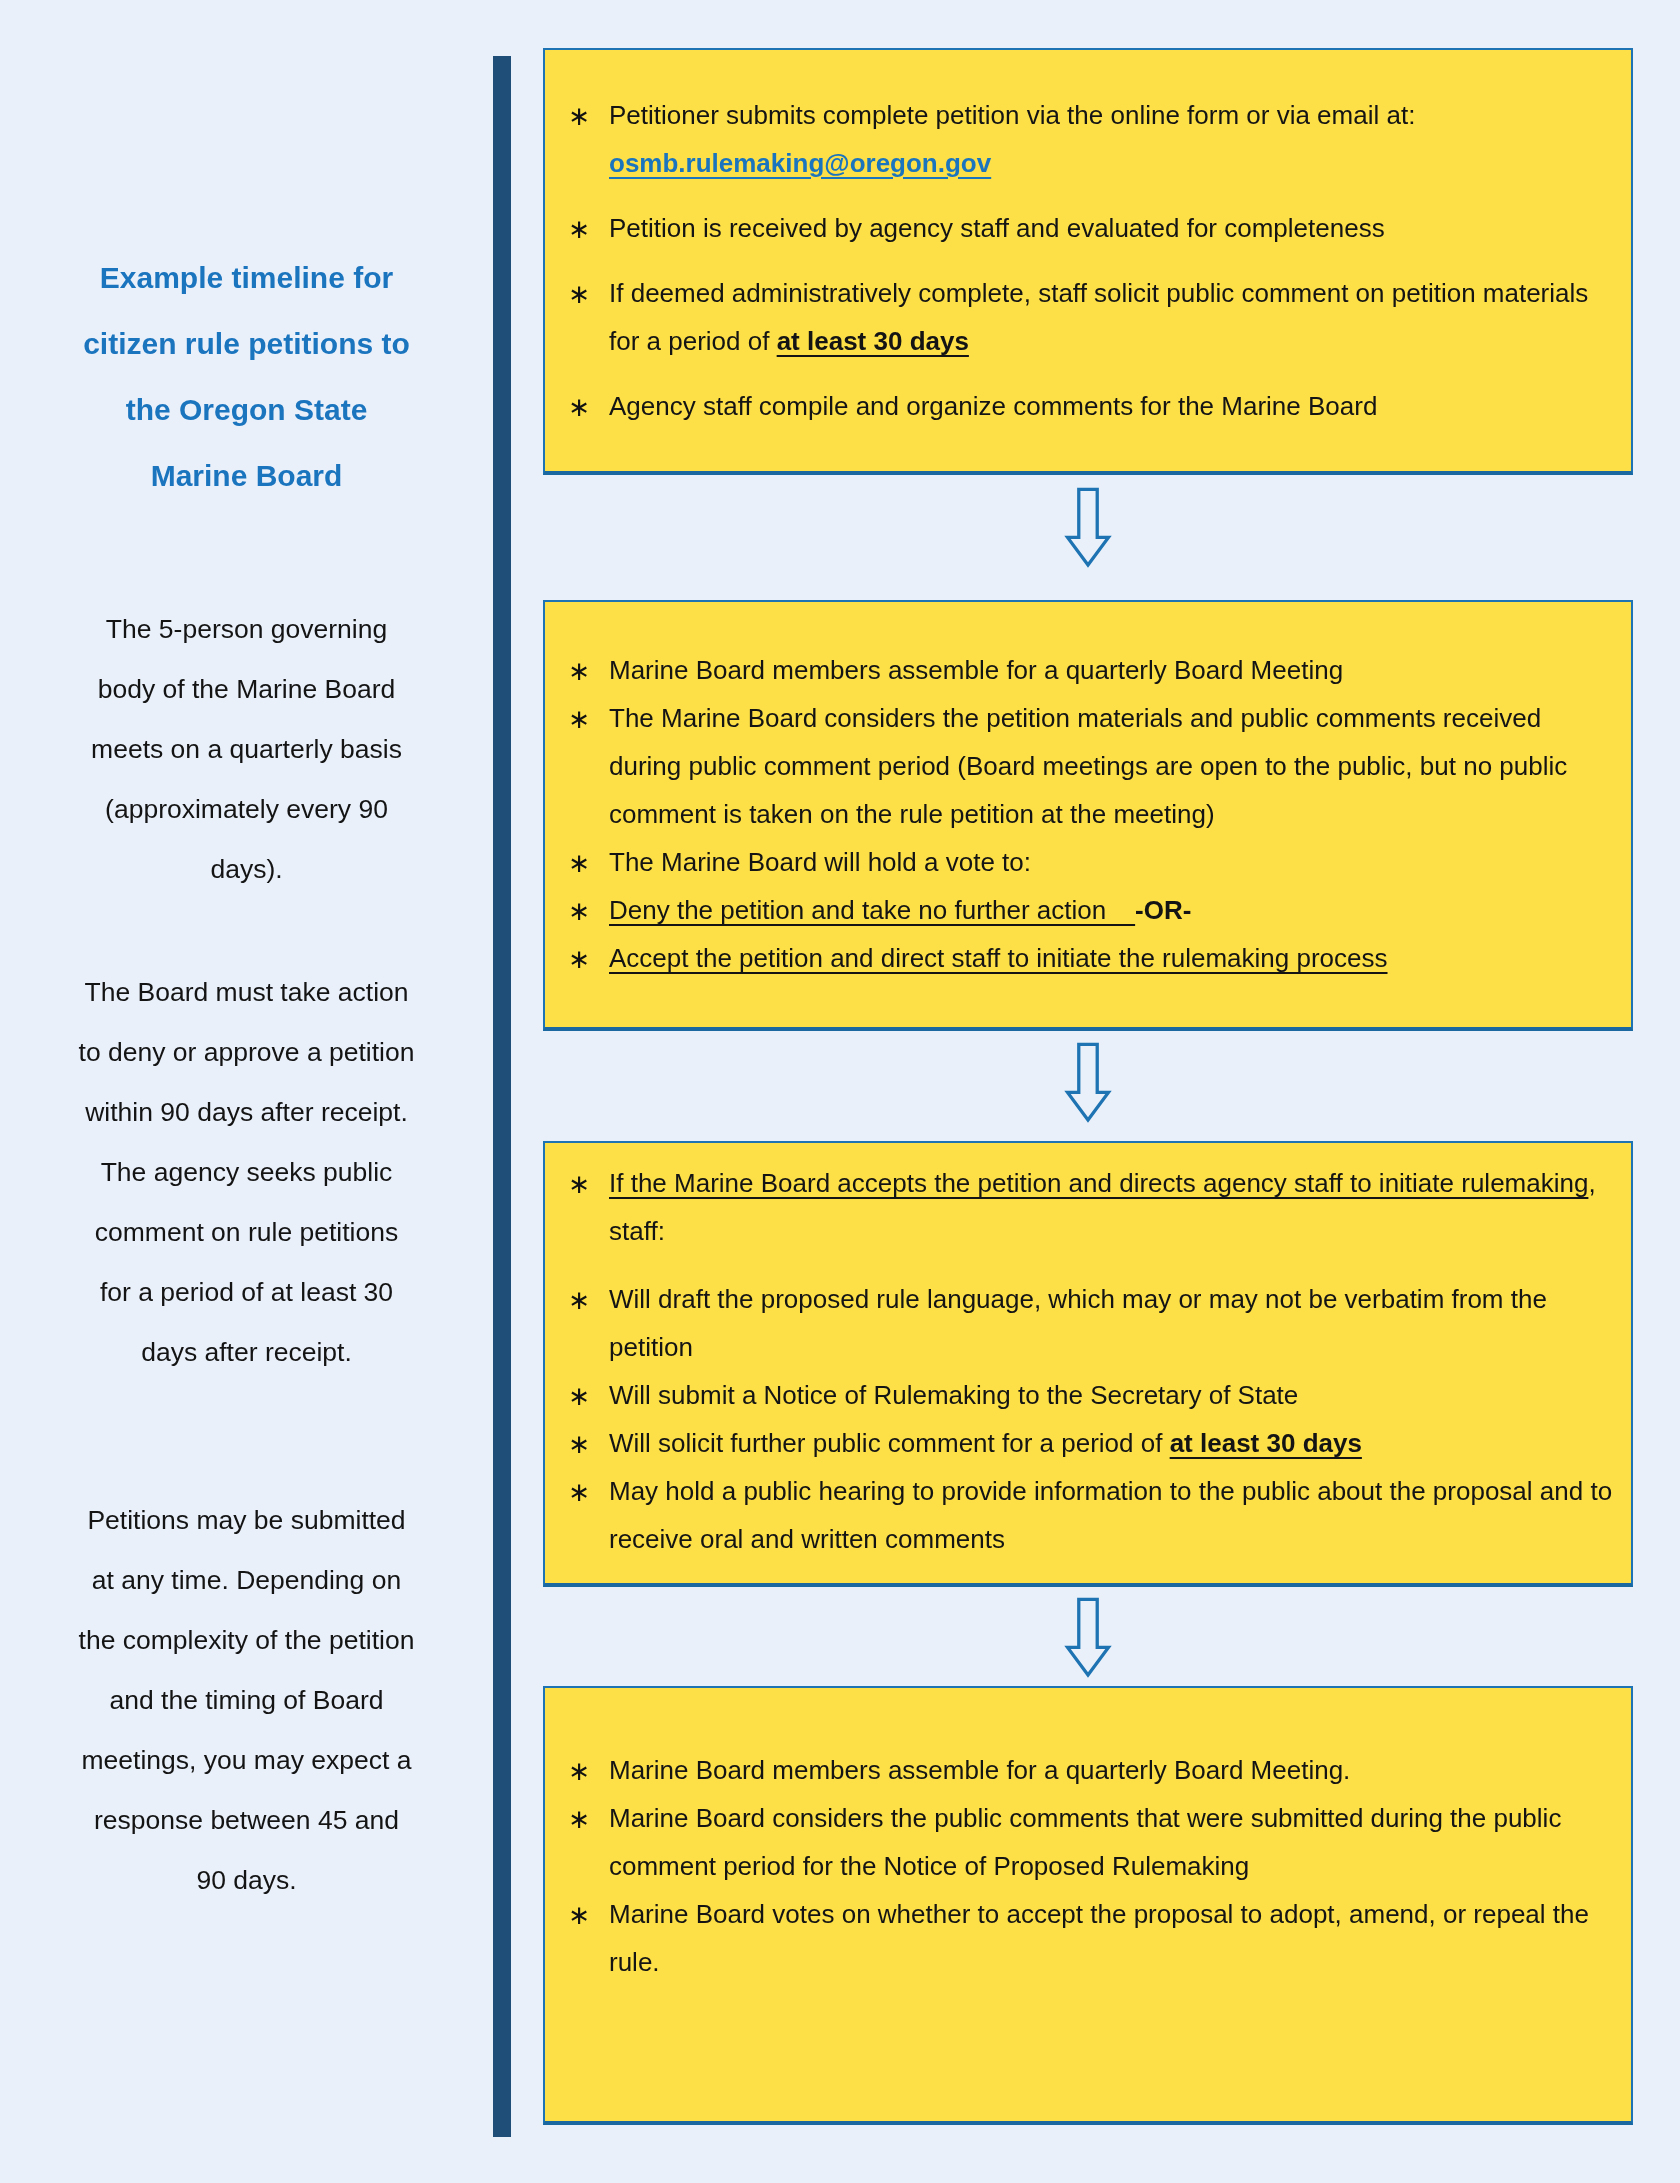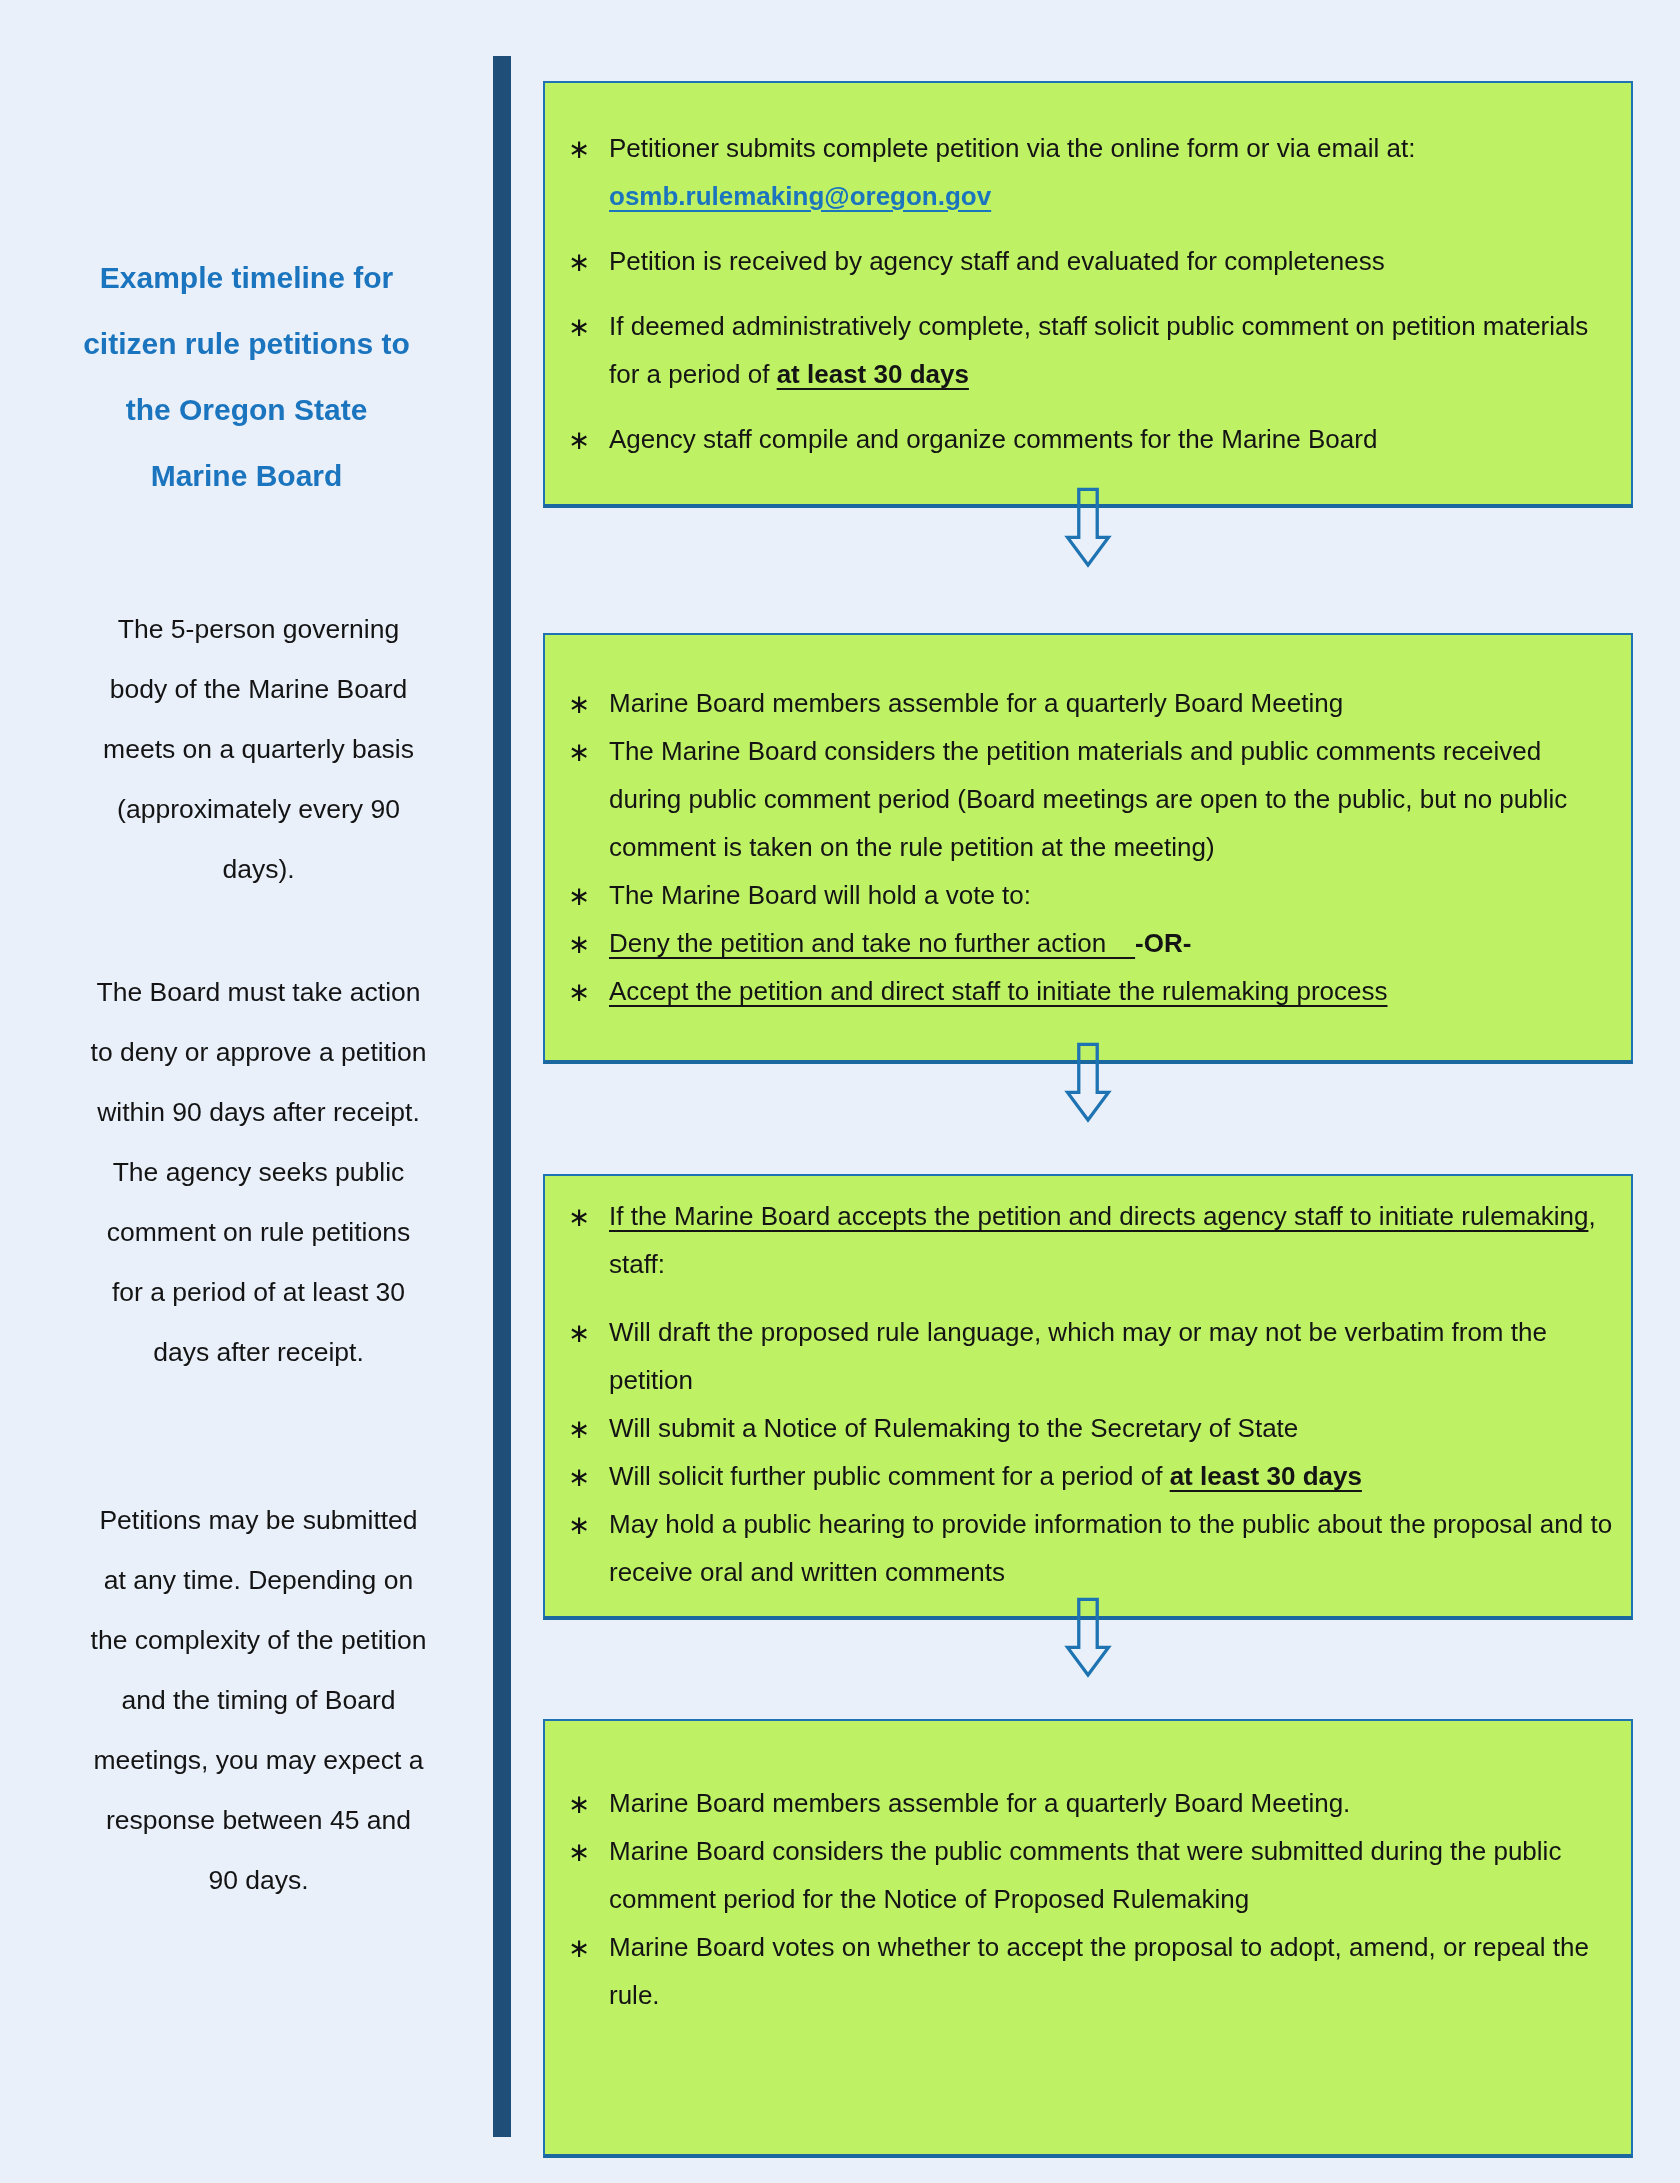--- a/index.html
+++ b/index.html
@@ -16,34 +16,33 @@
     width:1681px;height:2183px;position:relative;
     font-family:"Liberation Sans",sans-serif;
     color:var(--text-color);
   }
   
   .sidebar{position:absolute;left:45px;top:0;width:339px;height:2183px;text-align:center;margin-left:32px;}
   .title{
     position:absolute;top:245px;left:0;width:100%;
     font-size:30px;line-height:66px;font-weight:700;color:var(--accent-blue);
   }
-  .para{position:absolute;left:12px;width:100%;font-size:26.5px;line-height:60px;font-weight:400;}
+  .para{position:absolute;left:0;width:100%;font-size:26.5px;line-height:60px;font-weight:400;}
   .p1{top:599px;}
   .p2{top:962px;}
   .p3{top:1490px;}
   
   .divider{position:absolute;left:493px;top:56px;width:18px;height:2081px;background:var(--navy-bar);}
   
   .flow{position:absolute;left:543px;top:48px;width:1090px;height:2080px;}
   .box{
     position:absolute;left:0;right:0;
-    background:#bef264;
+    background:#fde047;
     border:2px solid var(--border-blue);
     border-bottom:4.6px solid var(--border-blue-dark);
-    margin-top:33px;
   }
   .box1{top:0;height:427px;}
   .box2{top:552px;height:431px;}
   .box3{top:1093px;height:446px;}
   .box4{top:1638px;height:439px;}
   .bullets{list-style:none;font-size:26px;line-height:48px;}
   .box1 .bullets{padding:41px 12px 0 64px;}
   .box2 .bullets{padding:44px 12px 0 64px;}
   .box3 .bullets{padding:16px 12px 0 64px;}
   .box4 .bullets{padding:58px 12px 0 64px;}

